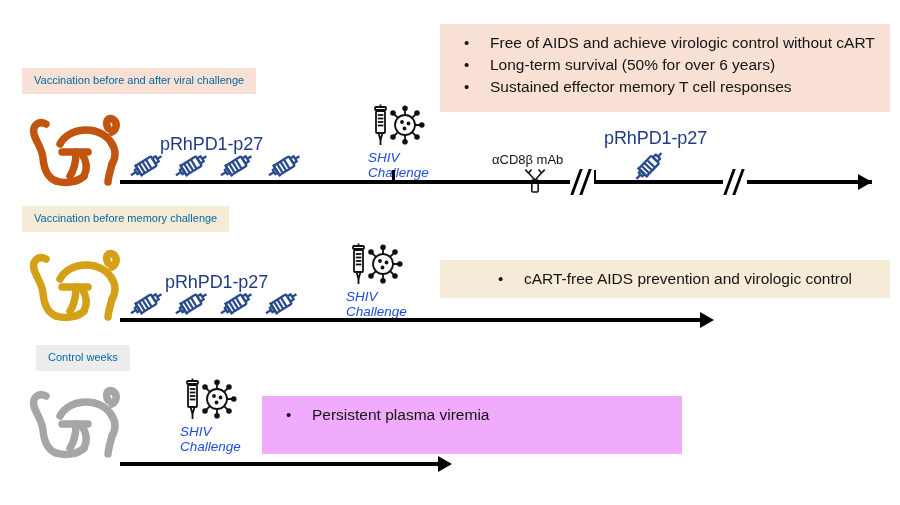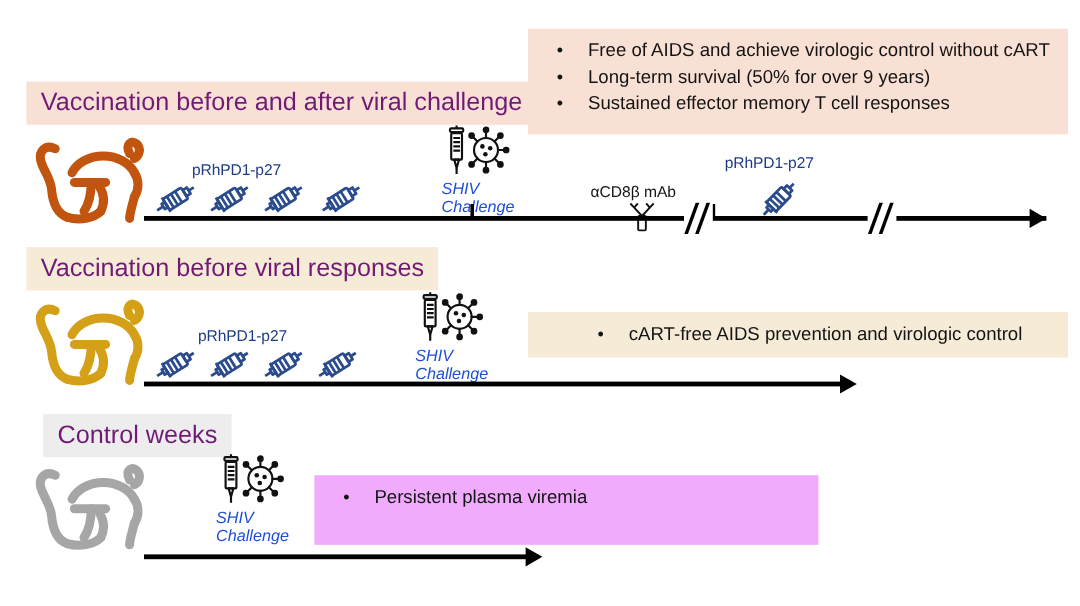--- a/index.html
+++ b/index.html
@@ -9,25 +9,25 @@
     font-family:"Liberation Sans", sans-serif;
     color:#111111;
     overflow:hidden;
     position:relative;
   }
   .stage{position:absolute;left:0;top:0;width:900px;height:505px;}
 
   
   .chip{
     position:absolute;
-    font-size:21px;
+    font-size:11px;
     line-height:1;
     padding:7px 12px 8px 12px;
     white-space:nowrap;
-    color:#701a75;
+    color:#0369a1;
   }
 
   
   .callout{
     position:absolute;
     padding:8px 10px 9px 10px;
     box-sizing:border-box;
   }
   .callout ul{margin:0;padding:0;list-style:none;}
   .callout li{
@@ -64,21 +64,21 @@
     display:block;
     width:3px;height:26px;
     background:#000;
     transform:skewX(-20deg);
     top:0;
   }
 
   
   .vaxlabel{
     position:absolute;
-    font-size:13px;
+    font-size:18px;
     color:#1F3C82;
     white-space:nowrap;
     letter-spacing:-0.1px;
   }
   .mablabel{
     position:absolute;
     font-size:13px;
     color:#141414;
     white-space:nowrap;
   }
@@ -98,21 +98,21 @@
   .abicon{position:absolute;}
 </style>
 </head>
 <body>
 
 <div class="stage">
 
   <div class="callout" style="left:440px;top:24px;width:450px;height:88px;background:#F9E0D4;">
     <ul>
       <li class="wrap">Free of AIDS and achieve virologic control without cART</li>
-      <li>Long-term survival (50% for over 9 years)</li>
+      <li>Long-term survival (50% for over 6 years)</li>
       <li>Sustained effector memory T cell responses</li>
     </ul>
   </div>
 
   <div class="chip" style="left:22px;top:68px;background:#F9E0D4;">Vaccination before and after viral challenge</div>
 
   <div class="monkey" style="left:26px;top:108px;">
     <svg width="110" height="80" viewBox="0 0 110 80">
       <g fill="none" stroke="#C1540F" stroke-width="7.5" stroke-linecap="round" stroke-linejoin="round">
         <path d="M20 16 C12 12, 6 18, 8 26 C10 34, 16 40, 17 50 C18 62, 22 70, 30 73"></path>
@@ -271,21 +271,21 @@
   <div class="tick" style="left:593px;top:170px;height:12px;"></div>
   <div class="brk" style="left:570px;top:169px;width:24px;height:26px;background:#fff;">
     <i style="left:5px;"></i>
       <i style="left:14px;"></i>
   </div>
   <div class="brk" style="left:723px;top:169px;width:24px;height:26px;background:#fff;">
     <i style="left:5px;"></i>
       <i style="left:14px;"></i>
   </div>
 
-  <div class="chip" style="left:22px;top:206px;background:#F6EBD6;">Vaccination before viral responses</div>
+  <div class="chip" style="left:22px;top:206px;background:#F6EBD6;">Vaccination before memory challenge</div>
 
   <div class="monkey" style="left:26px;top:243px;">
     <svg width="110" height="80" viewBox="0 0 110 80">
       <g fill="none" stroke="#D4A017" stroke-width="7.5" stroke-linecap="round" stroke-linejoin="round">
         <path d="M20 16 C12 12, 6 18, 8 26 C10 34, 16 40, 17 50 C18 62, 22 70, 30 73"></path>
         <path d="M30 73 C40 76, 52 74, 58 68"></path>
         <path d="M58 68 C62 60, 60 52, 56 46"></path>
         <path d="M34 36 C38 28, 48 22, 60 22 C72 22, 82 28, 86 36"></path>
         <path d="M86 36 C90 42, 90 50, 86 56"></path>
         <path d="M86 56 C84 64, 82 70, 82 74"></path>

